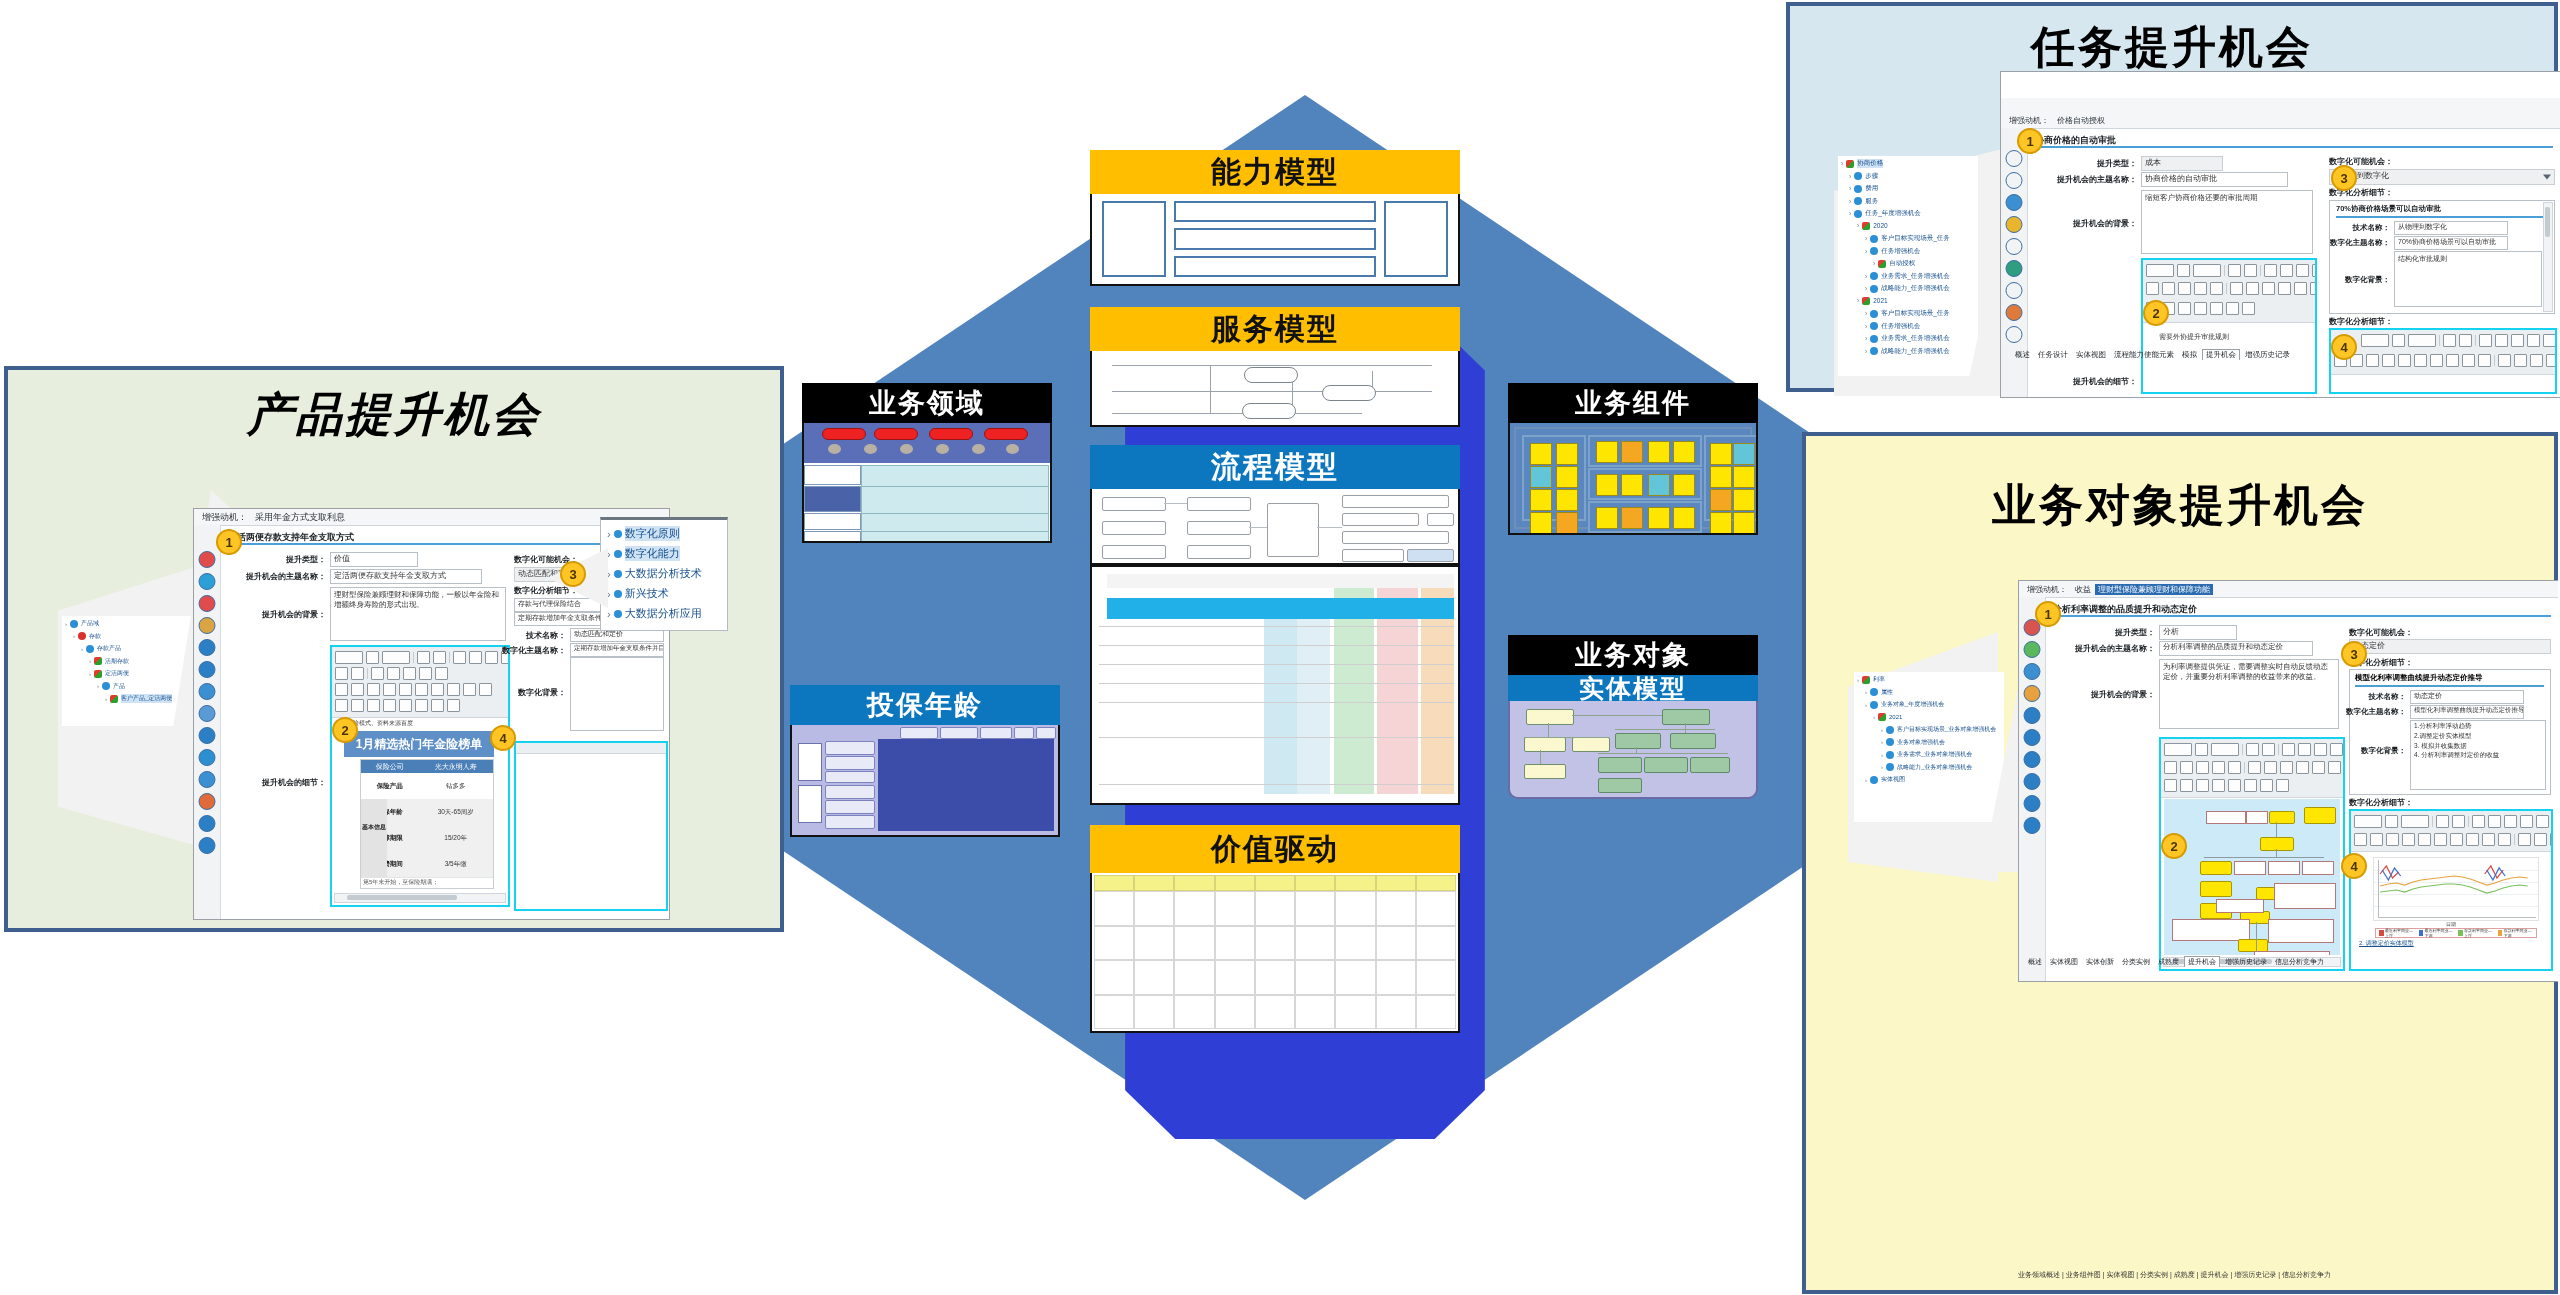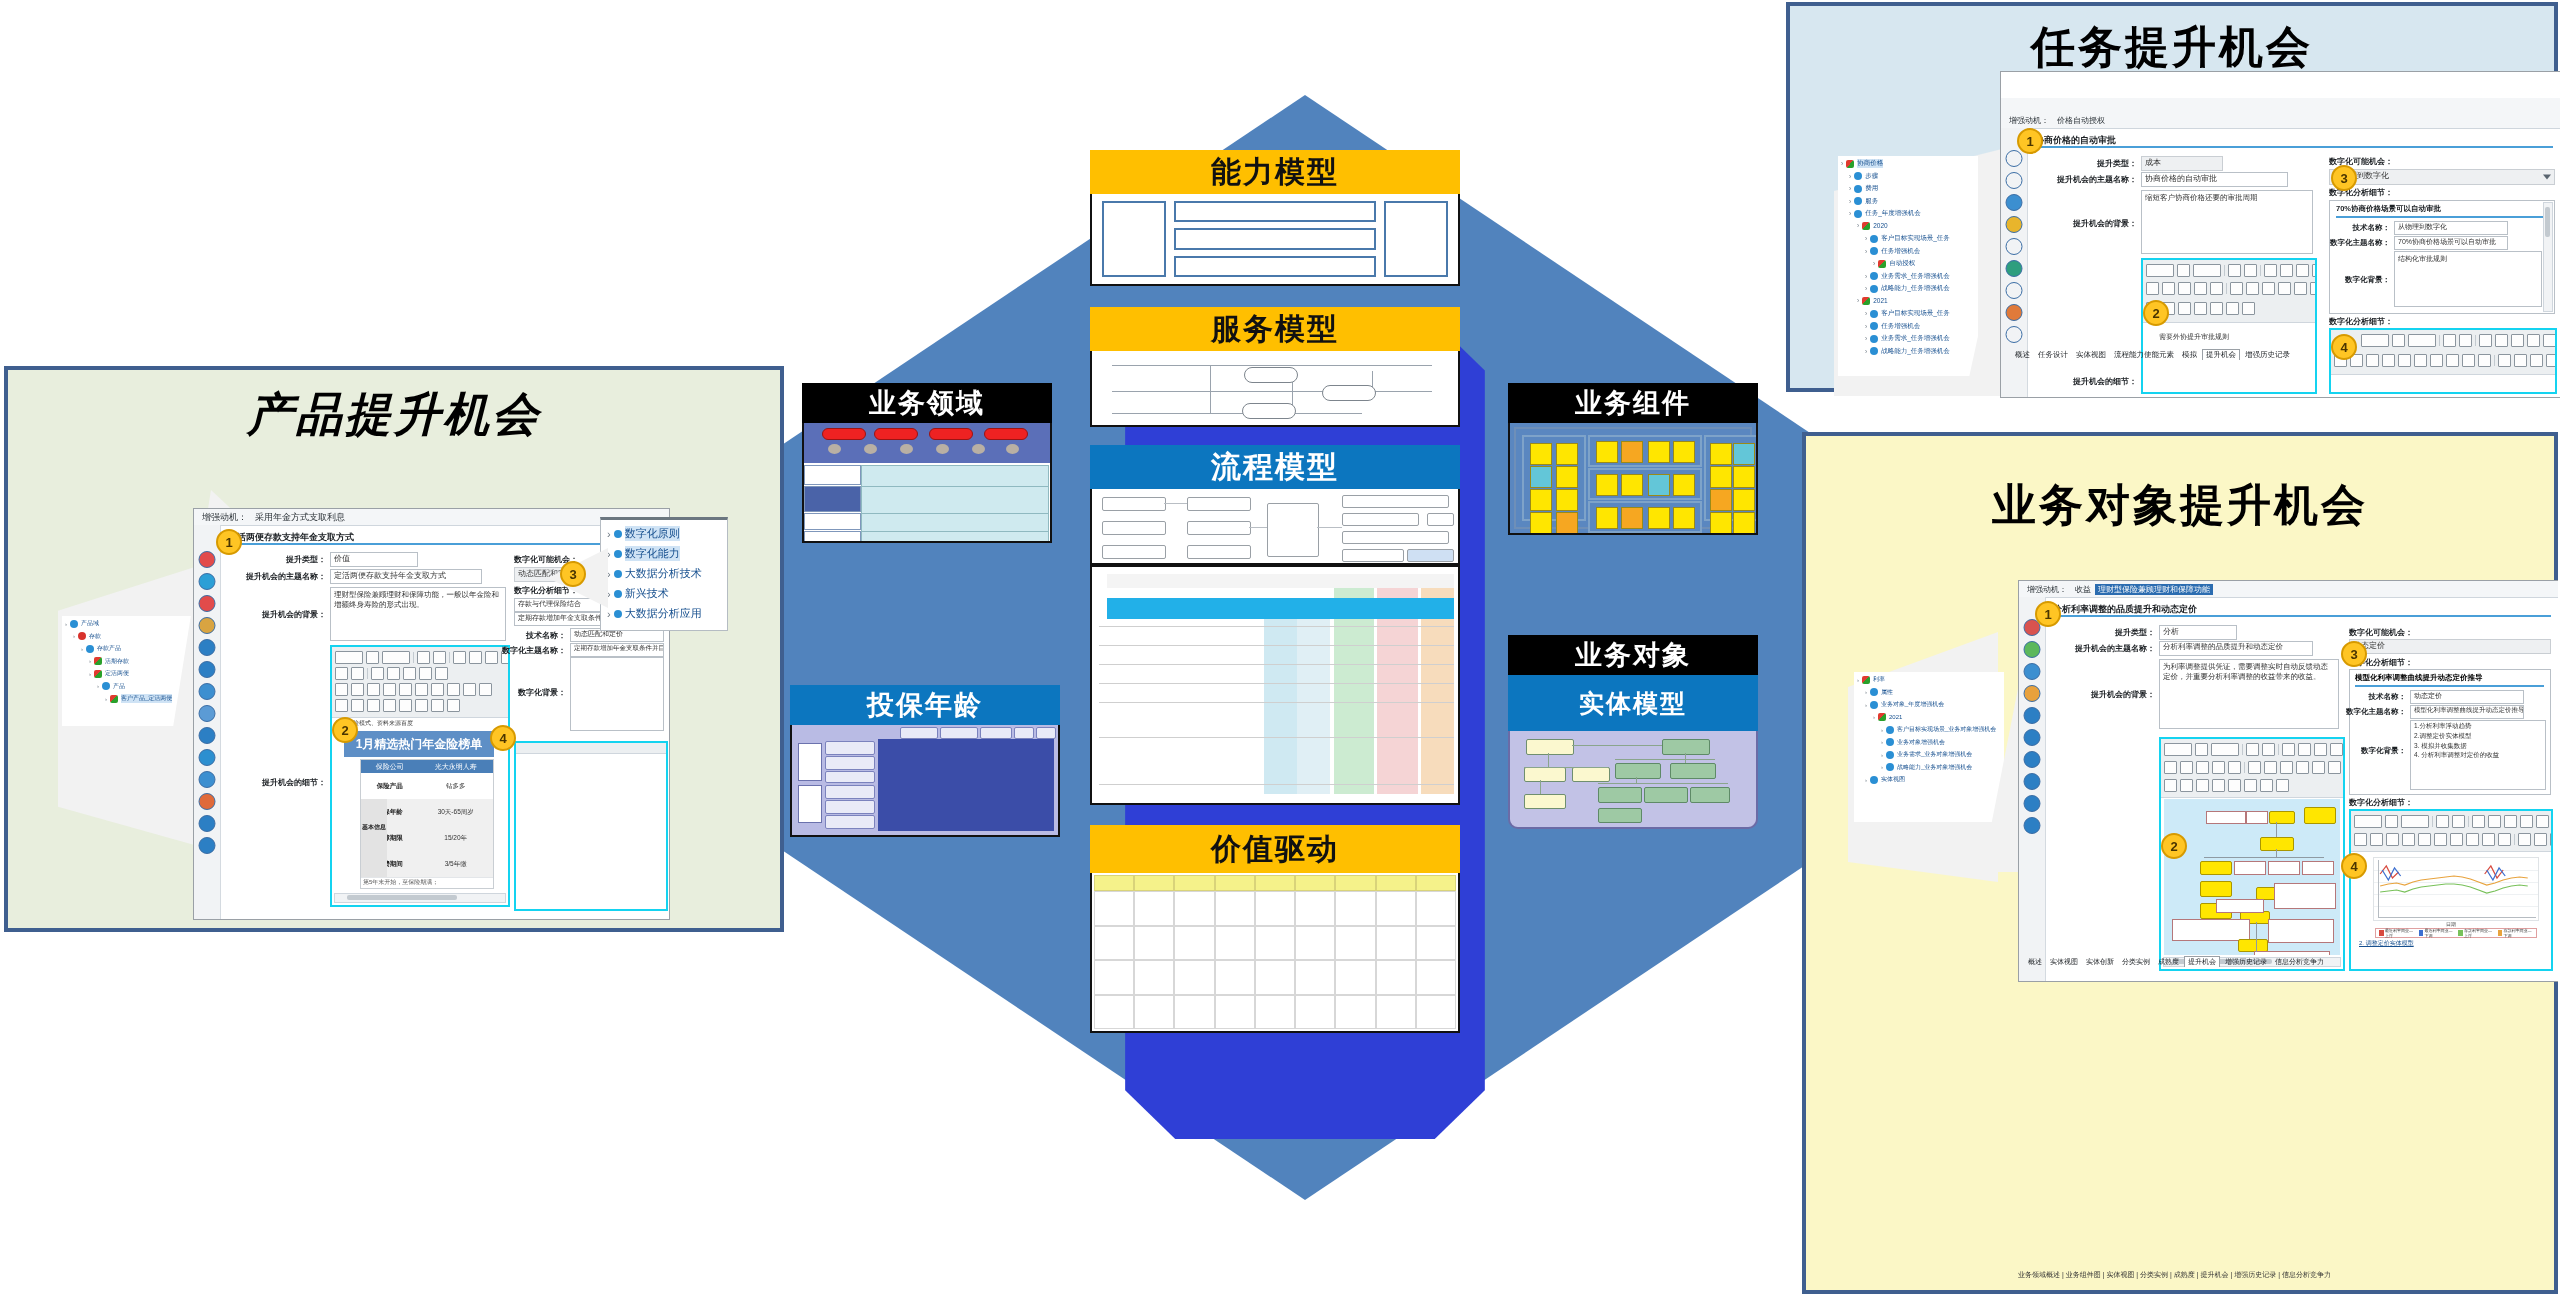--- a/index.html
+++ b/index.html
@@ -384,21 +384,21 @@
           <div class="bc-sq" style="left:27px;top:52px;background:#ffe600;"></div>
           <div class="bc-sq" style="left:4px;top:75px;background:#ffe600;"></div>
           <div class="bc-sq" style="left:27px;top:75px;background:#ffe600;"></div>
         </div>
       </div>
     </div>
   </div>
 
   <div class="center-card" style="left:748px;top:540px;width:250px;">
     <div class="label-band band-black side-band">业务对象</div>
-    <div class="label-band band-blue" style="height:56px;font-size:25px;">实体模型</div>
+    <div class="label-band band-blue" style="height:26px;font-size:25px;">实体模型</div>
     <div style="height:98px;background:#c2c2e6;border:2px solid #6b6ba6;border-top:none;box-sizing:border-box;position:relative;overflow:hidden;border-radius:0 0 10px 10px;">
       <div class="em">
         <div class="em-n" style="left:16px;top:8px;width:46px;height:14px;"></div>
         <div class="em-g" style="left:152px;top:8px;width:46px;height:14px;"></div>
         <div class="em-l" style="left:62px;top:14px;width:90px;height:1px;"></div>
         <div class="em-l" style="left:38px;top:22px;width:1px;height:14px;"></div>
         <div class="em-n" style="left:14px;top:36px;width:40px;height:13px;"></div>
         <div class="em-n" style="left:62px;top:36px;width:36px;height:13px;"></div>
         <div class="em-l" style="left:14px;top:36px;width:84px;height:1px;"></div>
         <div class="em-l" style="left:30px;top:49px;width:1px;height:14px;"></div>

